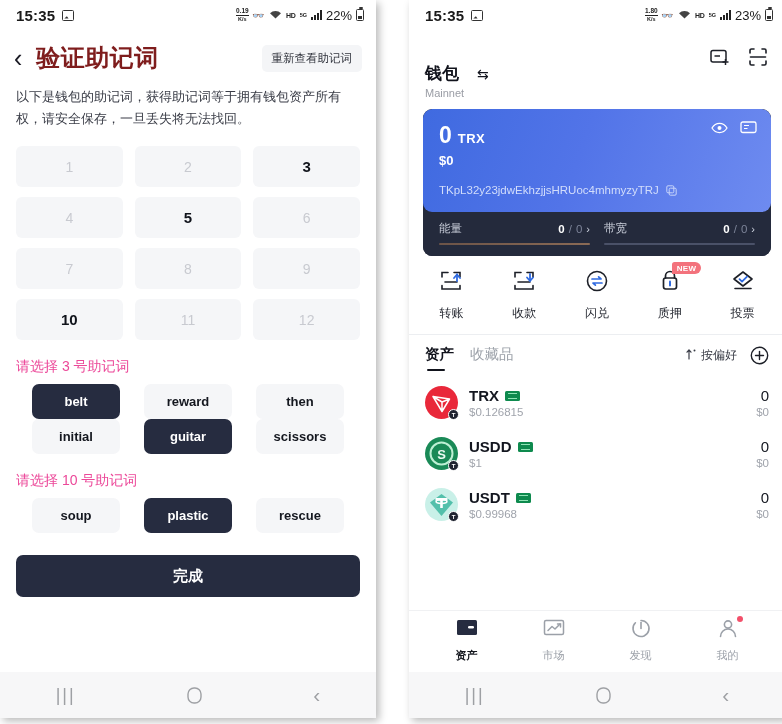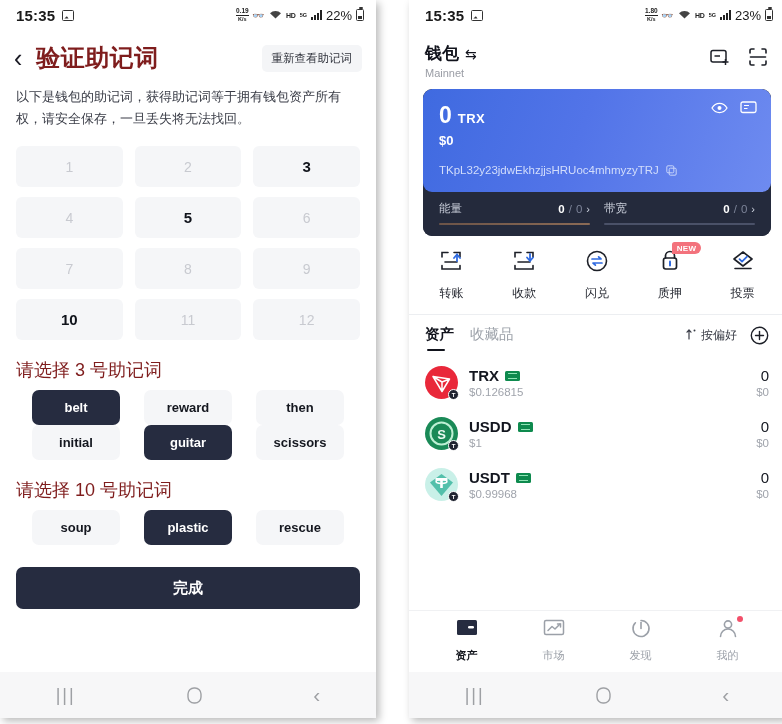--- a/index.html
+++ b/index.html
@@ -85,21 +85,21 @@
     padding: 16px 16px 0 16px;
   }
   .num-cell {
     height: 41px; background:#f5f6f8; border-radius:6px;
     display:flex; align-items:center; justify-content:center;
     font-size: 14px; color:#c8cad0;
   }
   .num-cell.active { color:#10131b; font-weight:700; font-size:15px; }
 
   .sel-label {
-    padding: 18px 16px 8px 16px; font-size: 18px; color:#7f1d1d;
+    padding: 18px 16px 8px 16px; font-size: 14px; color:#ec4899;
   }
   .word-row {
     display:grid; grid-template-columns: repeat(3, 1fr); gap: 10px 24px;
     padding: 0 32px;
   }
   .word-chip {
     height: 35px; background:#f5f6f8; border-radius:7px;
     display:flex; align-items:center; justify-content:center;
     font-size: 13px; font-weight:700; color:#14171f; cursor:pointer;
   }
@@ -111,21 +111,21 @@
     display:flex; align-items:center; justify-content:center; cursor:pointer;
   }
 
   
   .wallet-header {
     display:flex; align-items:flex-start; padding: 12px 16px 6px 16px;
   }
   .wh-titles { display:flex; flex-direction:column; }
   .wh-name {
     font-size: 17px; font-weight:700; color:#11131c;
-    display:flex; align-items:center; gap:6px;
+    display:flex; align-items:center; gap:18px;margin-top:20px;
   }
   .wh-swap { font-size: 14px; color:#11131c; font-weight:500; }
   .wh-net { font-size: 11px; color:#9a9da5; margin-top: 2px; }
   .wh-icons { margin-left:auto; display:flex; gap: 16px; padding-top: 4px; }
   .hicon { width: 22px; height: 22px; cursor:pointer; }
 
   .balance-wrap {
     margin: 4px 14px 0 14px; border-radius: 9px; overflow:hidden;
     background:#242a3c;
   }

